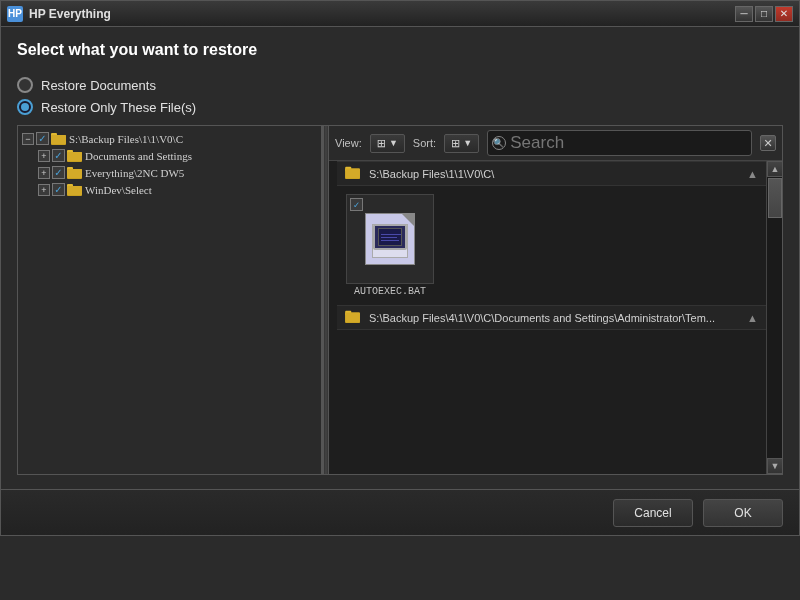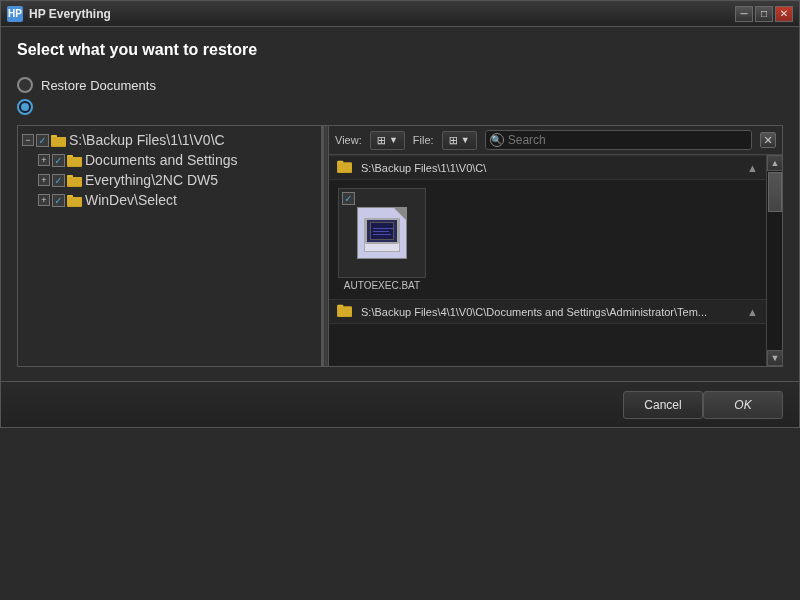--- a/index.html
+++ b/index.html
@@ -9,21 +9,21 @@
       background: #2b2b2b;
       font-family: 'Segoe UI', Tahoma, Arial, sans-serif;
       font-size: 12px;
       color: #e0e0e0;
       overflow: hidden;
     }
 
     
     .window {
       width: 800px;
-      height: 428px;
+      height: 536px;
       display: flex;
       flex-direction: column;
       border: 1px solid #555;
     }
 
     .title-bar {
       background: linear-gradient(to bottom, #3a3a3a, #222);
       display: flex;
       align-items: center;
       justify-content: space-between;
@@ -211,22 +211,23 @@
       flex-shrink: 0;
       position: relative;
     }
 
     .folder-icon svg {
       width: 16px;
       height: 13px;
     }
 
     .tree-label {
-      font-size: 14px;
+      font-size: 11px;
       color: #d0d0d0;
+      font-family: Liberation Serif, serif;
     }
 
     
     .right-panel {
       flex: 1;
       display: flex;
       flex-direction: column;
       background: #1e1e1e;
       overflow: hidden;
     }
@@ -271,21 +272,21 @@
       border: 1px solid #555;
       border-radius: 3px;
       padding: 2px 4px;
       gap: 4px;
     }
 
     .search-box input {
       background: transparent;
       border: none;
       color: #aaa;
-      font-size: 12px;
+      font-size: 17px;
       outline: none;
       flex: 1;
     }
 
     .search-icon-circle {
       width: 14px;
       height: 14px;
       border: 1.5px solid #888;
       border-radius: 50%;
       display: flex;
@@ -312,20 +313,21 @@
     
     .file-browser {
       flex: 1;
       overflow-y: auto;
       overflow-x: hidden;
       padding: 0;
     }
 
     .folder-section {
       margin-bottom: 0;
+      padding-left: 8px;
     }
 
     .folder-header {
       display: flex;
       align-items: center;
       gap: 6px;
       padding: 4px 8px;
       background: #252525;
       border-bottom: 1px solid #333;
       border-top: 1px solid #333;
@@ -356,20 +358,21 @@
       gap: 6px;
       background: #1e1e1e;
     }
 
     .file-item {
       width: 90px;
       display: flex;
       flex-direction: column;
       align-items: center;
       gap: 2px;
+      font-family: Liberation Mono, monospace;
     }
 
     .file-thumb-container {
       width: 88px;
       height: 90px;
       background: #2a2a2a;
       border: 1px solid #444;
       display: flex;
       flex-direction: column;
       align-items: flex-start;
@@ -449,39 +452,39 @@
 
     
     .bottom-bar {
       height: 46px;
       background: linear-gradient(to bottom, #2a2a2a, #222);
       border-top: 1px solid #555;
       display: flex;
       align-items: center;
       justify-content: flex-end;
       padding: 12px 16px;
+      gap: 10px;
     }
 
     .bottom-btn {
       width: 80px;
       height: 28px;
       background: linear-gradient(to bottom, #3a3a3a, #2a2a2a);
       border: 1px solid #555;
       border-radius: 3px;
       color: #e0e0e0;
       font-size: 12px;
       cursor: pointer;
       display: flex;
       align-items: center;
       justify-content: center;
     }
 
     .bottom-btn.ok-btn {
       background: linear-gradient(to bottom, #444, #333);
-      font-style: italic;
     }
 
     
     .tree-panel::-webkit-scrollbar,
     .file-browser::-webkit-scrollbar {
       width: 12px;
     }
     .tree-panel::-webkit-scrollbar-track,
     .file-browser::-webkit-scrollbar-track {
       background: #1a1a1a;
@@ -520,20 +523,21 @@
   <div class="window-content">
     <div class="page-title">Select what you want to restore</div>
 
     <div class="radio-group">
       <div class="radio-option">
         <div class="radio-circle"></div>
         <span class="radio-label">Restore Documents</span>
       </div>
       <div class="radio-option">
         <div class="radio-circle selected"></div>
+        <span class="radio-label">Restore Only These File(s)</span>
       </div>
     </div>
 
     <div class="main-panel">
 
       <div class="tree-panel">
 
         <div class="tree-item root">
           <div class="tree-toggle">−</div>
           <div class="tree-checkbox checked"></div>
@@ -590,21 +594,21 @@
       <div class="splitter-handle"></div>
 
       <div class="right-panel">
 
         <div class="toolbar">
           <span class="toolbar-label">View:</span>
           <div class="toolbar-btn">
             <span>⊞</span>
             <span class="arrow">▼</span>
           </div>
-          <span class="toolbar-label">File:</span>
+          <span class="toolbar-label">Sort:</span>
           <div class="toolbar-btn">
             <span>⊞</span>
             <span class="arrow">▼</span>
           </div>
           <div class="search-box">
             <div class="search-icon-circle">🔍</div>
             <input type="text" placeholder="Search" style="">
           </div>
           <div class="search-close-btn">✕</div>
         </div>

